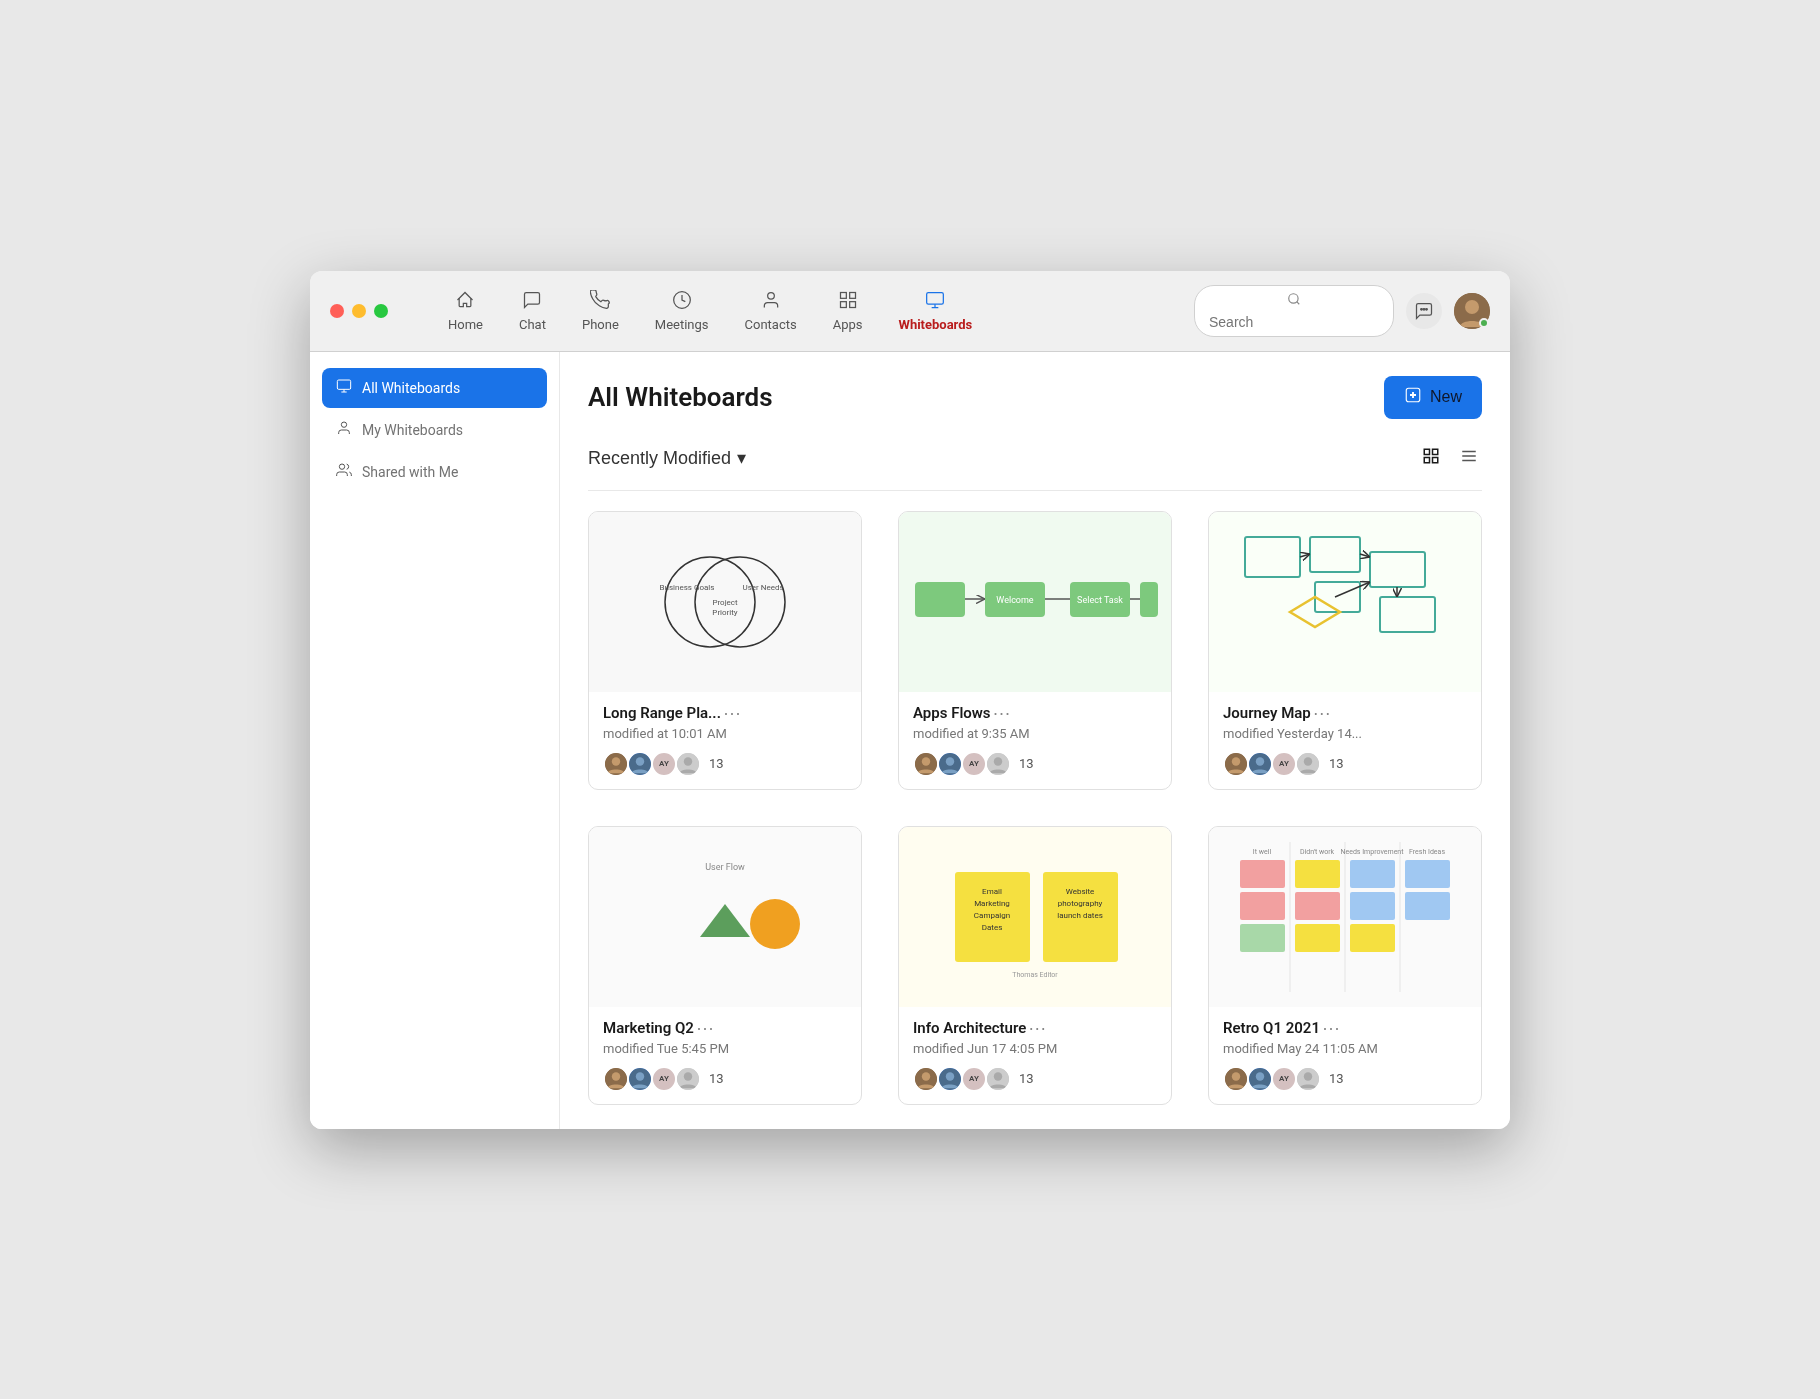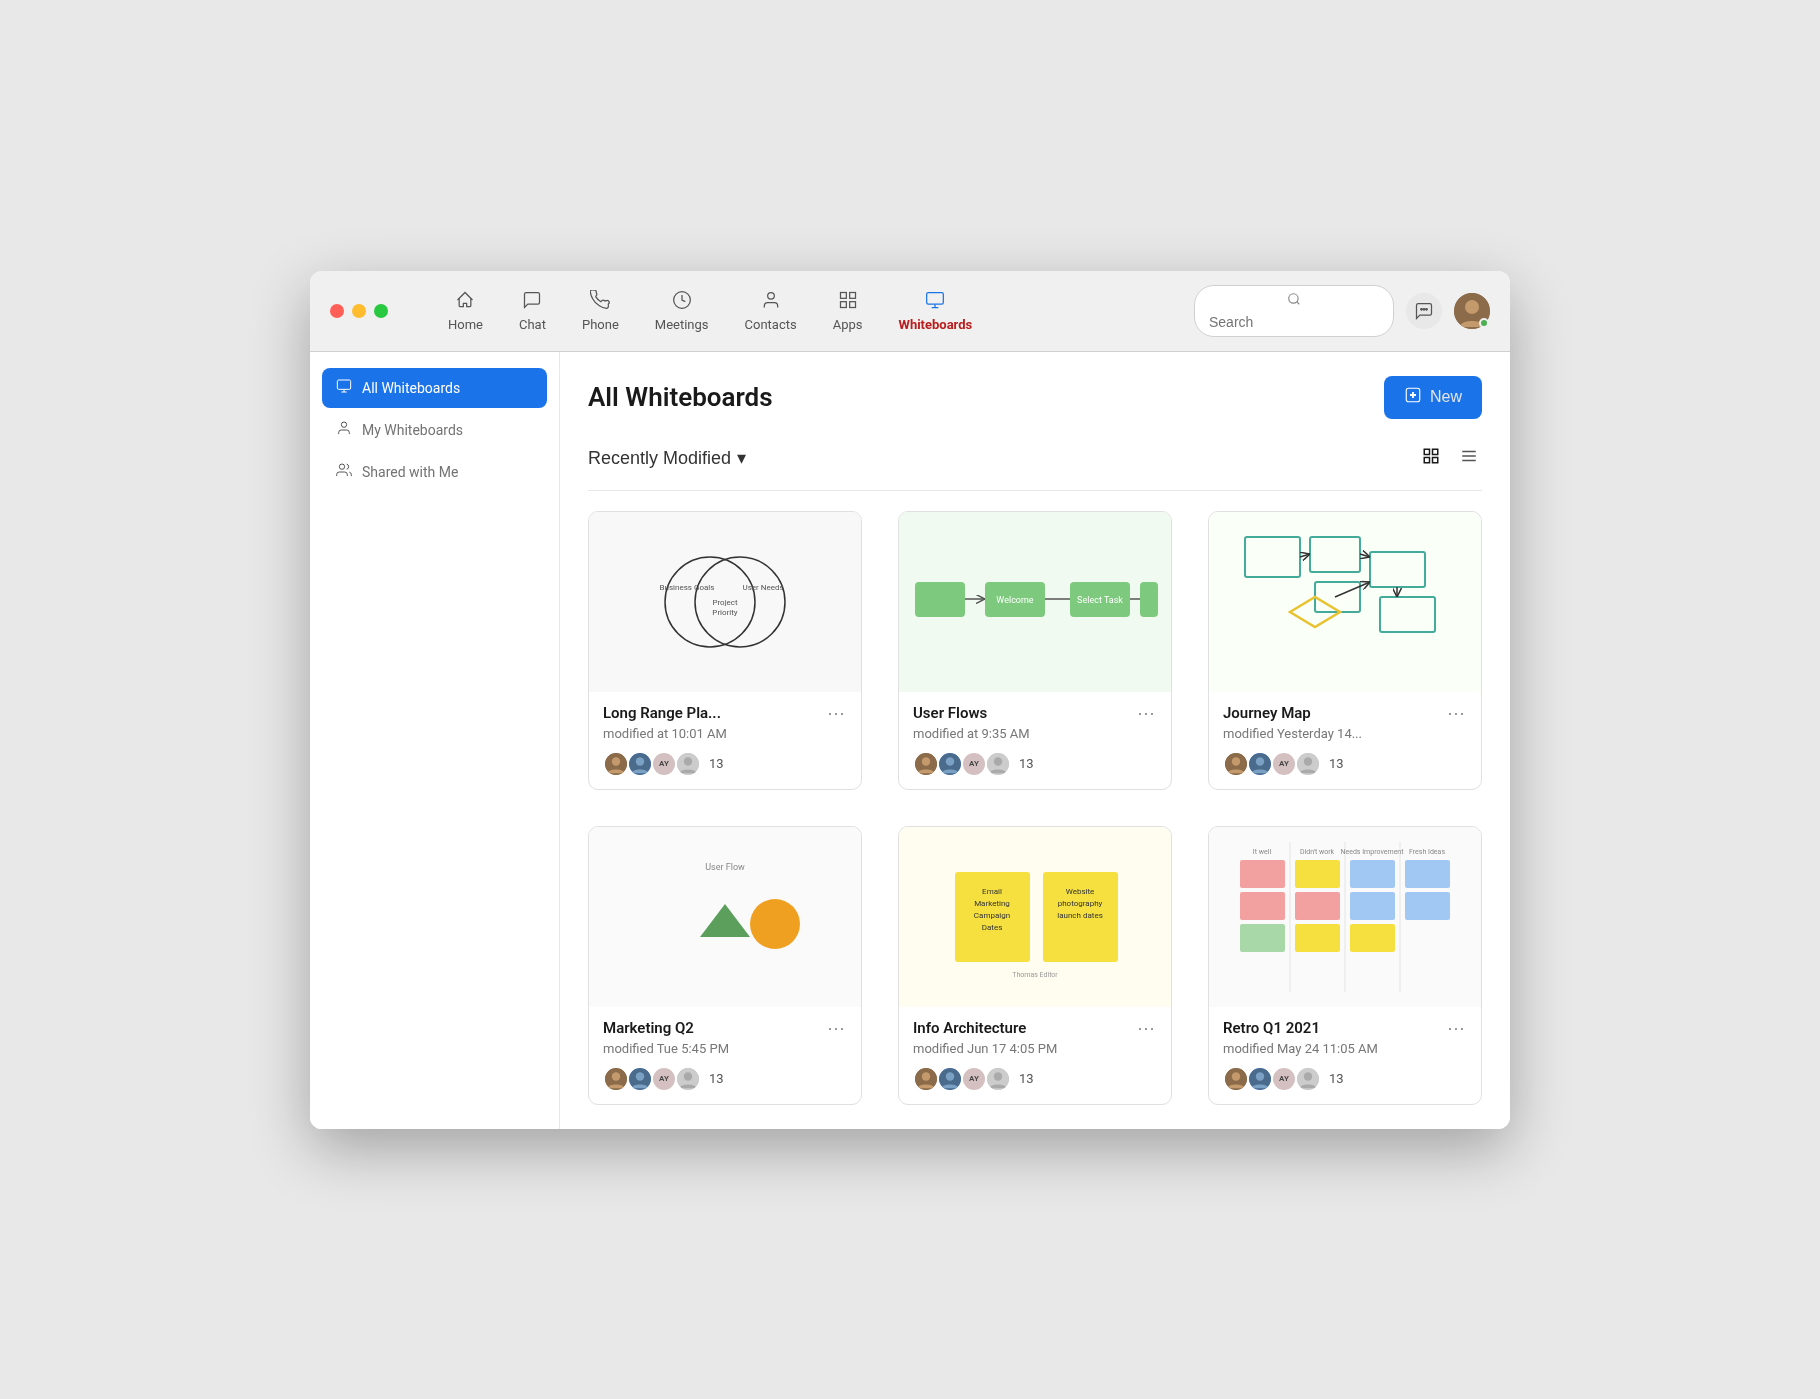--- a/index.html
+++ b/index.html
@@ -170,21 +170,21 @@
     .content-title {
       font-size: 26px;
       font-weight: 600;
       color: #1a1a1a;
     }
     .new-button {
       display: flex;
       align-items: center;
       gap: 8px;
       background: #1a73e8;
-      color: #e5e5e5;
+      color: #0f172a;
       border: none;
       border-radius: 8px;
       padding: 10px 20px;
       font-size: 16px;
       font-weight: 500;
       cursor: pointer;
     }
     .new-button .plus-icon {
       font-size: 18px;
       font-weight: 300;
@@ -242,21 +242,21 @@
       justify-content: center;
       position: relative;
       overflow: hidden;
     }
     .wb-info {
       padding: 12px 14px;
     }
     .wb-title-row {
       display: flex;
       align-items: center;
-      justify-content: space-between;
+      justify-content: flex-start;
       margin-bottom: 4px;
     }
     .wb-title {
       font-size: 15px;
       font-weight: 600;
       color: #1a1a1a;
     }
     .wb-more {
       color: #888;
       font-size: 18px;
@@ -544,21 +544,21 @@
               <line x1="220" y1="72" x2="230" y2="72" stroke="#555" stroke-width="1.5"></line>
               <defs>
                   <marker id="arr" markerWidth="6" markerHeight="6" refX="6" refY="3" orient="auto">
                     <path d="M0,0 L6,3 L0,6" fill="none" stroke="#555"></path>
                   </marker>
                 </defs>
             </svg>
           </div>
           <div class="wb-info">
             <div class="wb-title-row">
-              <span class="wb-title">User Flows</span>
+              <span class="wb-title">Apps Flows</span>
               <button class="wb-more">···</button>
             </div>
             <div class="wb-modified">modified at 9:35 AM</div>
             <div class="wb-avatars">
               <div class="wb-avatar av1">
                 <svg width="26" height="26" viewBox="0 0 26 26">
                     <circle cx="13" cy="13" r="13" fill="#8b6b4a"></circle>
                     <circle cx="13" cy="10" r="5" fill="#c49a6c"></circle>
                     <path d="M3 24c0-6 20-6 20 0" fill="#c49a6c"></path>
                   </svg>

